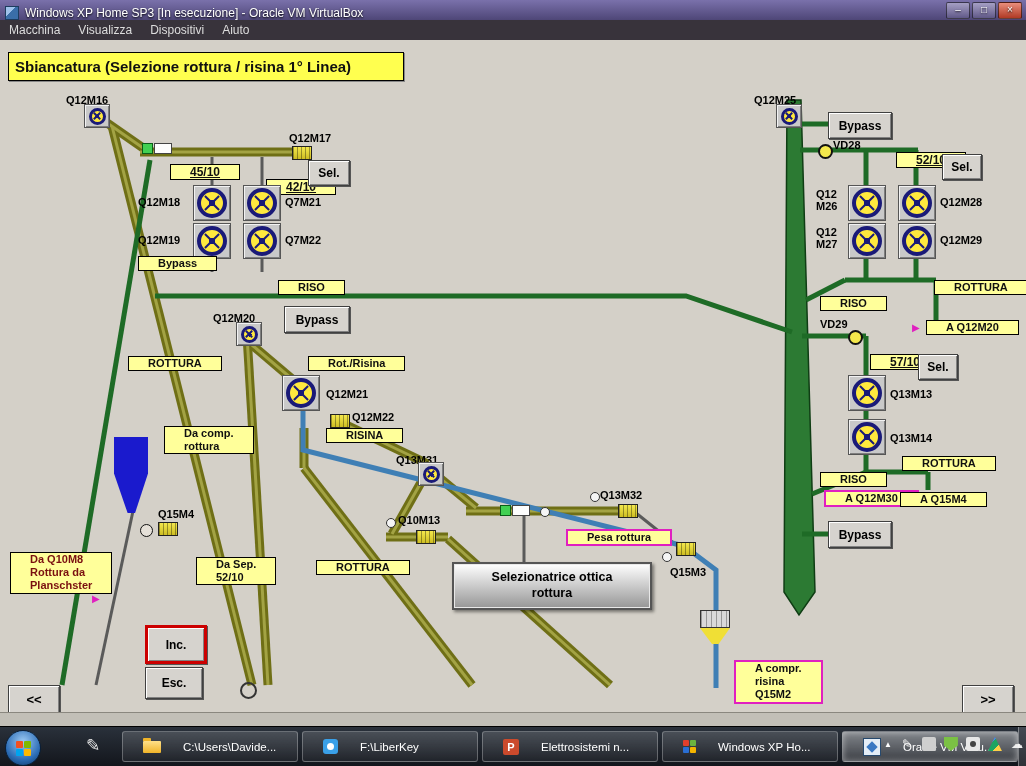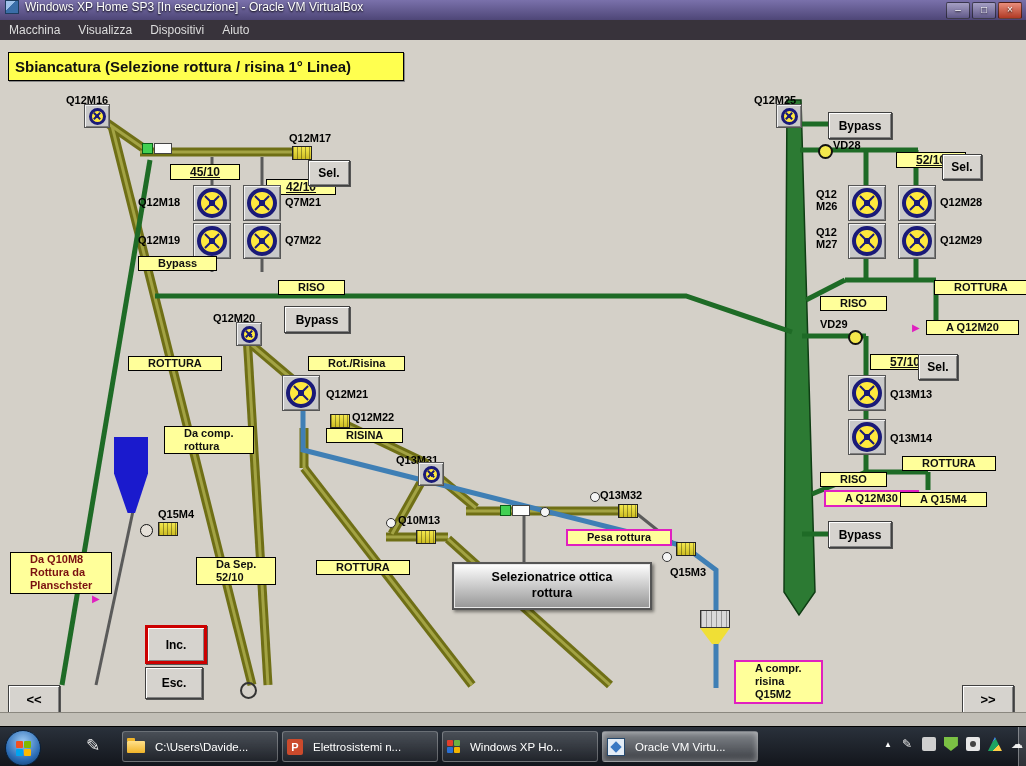--- a/index.html
+++ b/index.html
@@ -2,21 +2,21 @@
 <html><head>
 <meta charset="utf-8">
 <style>
   html,body{margin:0;padding:0}
   body{width:1026px;height:766px;overflow:hidden;position:relative;
        font-family:"Liberation Sans",sans-serif;background:#d4d0c8}
   .abs{position:absolute}
 
   
   .titlebar{position:absolute;left:0;top:0;width:1026px;height:20px;
-    background:linear-gradient(#7a71ab,#4e4677);display:flex;align-items:flex-start;
+    background:linear-gradient(#7a71ab,#4e4677);display:flex;align-items:flex-end;
     color:#fff;font-size:12px;text-shadow:0 1px 2px #000}
   .vbox-cube{width:12px;height:12px;margin:0 6px 0 5px;background:linear-gradient(135deg,#9fc2ea 40%,#3a6ea8 40%);border:1px solid #1d3c5e}
   .wincontrols{position:absolute;right:4px;top:2px;display:flex;gap:2px}
   .wbtn{width:22px;height:15px;background:linear-gradient(rgba(255,255,255,.35),rgba(255,255,255,.08));
     border:1px solid rgba(0,0,0,.55);border-radius:2px;color:#fff;font-size:10px;line-height:13px;text-align:center}
   .wbtn.close{background:linear-gradient(#e98e7c,#b03a25)}
   .menubar{position:absolute;left:0;top:20px;width:1026px;height:20px;background:#38333b;
     display:flex;align-items:center;color:#ddd;font-size:12px}
   .menuitem{padding:10px 9px}
 
@@ -69,21 +69,21 @@
   .taskbar{position:absolute;left:0;top:726px;width:1026px;height:40px;
     background:linear-gradient(#2a313b,#12151b);border-top:1px solid #000}
   .orb{position:absolute;left:5px;top:3px;width:34px;height:34px;border-radius:50%;
     background:radial-gradient(circle at 50% 32%,#9ecbf5,#2b6cb5 62%,#10355f);
     border:1px solid #091f38;display:flex;align-items:center;justify-content:center}
   .flag{display:grid;grid-template-columns:7px 7px;grid-template-rows:7px 7px;gap:1px}
   .flag span{border-radius:1px}
   .fl1{background:#f25022}.fl2{background:#7fba00}.fl3{background:#00a4ef}.fl4{background:#ffb900}
   .pinned{position:absolute;left:80px;top:8px;width:26px;height:24px;color:#e8e8e8;font-size:17px;text-align:center}
   .tasks{position:absolute;left:122px;top:4px;display:flex;gap:4px}
-  .task{display:flex;align-items:center;gap:10px;width:156px;height:31px;padding:0 4px;box-sizing:border-box;
+  .task{display:flex;align-items:center;gap:22px;width:176px;height:31px;padding:0 20px;box-sizing:border-box;
     background:linear-gradient(rgba(255,255,255,.16),rgba(255,255,255,.05));
     border:1px solid rgba(255,255,255,.28);border-radius:3px;color:#fff;font-size:11.5px}
   .task span.lbl{overflow:hidden;white-space:nowrap;text-overflow:ellipsis}
   .task.active{background:linear-gradient(rgba(255,255,255,.42),rgba(255,255,255,.16));box-shadow:inset 0 0 6px rgba(255,255,255,.45)}
   .ic-folder{width:18px;height:12px;background:linear-gradient(#ffe08a,#f0b429);border-radius:1px;position:relative;flex:none}
   .ic-folder::before{content:"";position:absolute;left:0;top:-3px;width:8px;height:3px;background:#f0b429;border-radius:1px 1px 0 0}
   .ic-key{width:15px;height:15px;border-radius:3px;background:#3aa0e8;position:relative;flex:none}
   .ic-key::before{content:"";position:absolute;left:4px;top:4px;width:7px;height:7px;border-radius:50%;background:#fff}
   .ic-ppt{width:16px;height:16px;border-radius:2px;background:#cb4a2c;color:#fff;font-size:11px;font-weight:bold;
     display:flex;align-items:center;justify-content:center;flex:none}
@@ -393,20 +393,24 @@
         <span class="fl4"></span>
     </div>
   </div>
   <div class="pinned">✎</div>
   <div class="tasks">
     <div class="task">
       <span class="ic-folder"></span>
       <span class="lbl">C:\Users\Davide...</span>
     </div>
     <div class="task">
+      <span class="ic-key"></span>
+      <span class="lbl">F:\LiberKey</span>
+    </div>
+    <div class="task">
       <span class="ic-ppt">P</span>
       <span class="lbl">Elettrosistemi n...</span>
     </div>
     <div class="task">
       <span class="ic-xp">
         <span style="background:#e13f2b"></span>
           <span style="background:#6cb33f"></span>
         <span style="background:#2a6fd4"></span>
           <span style="background:#f4b400"></span>
       </span>

